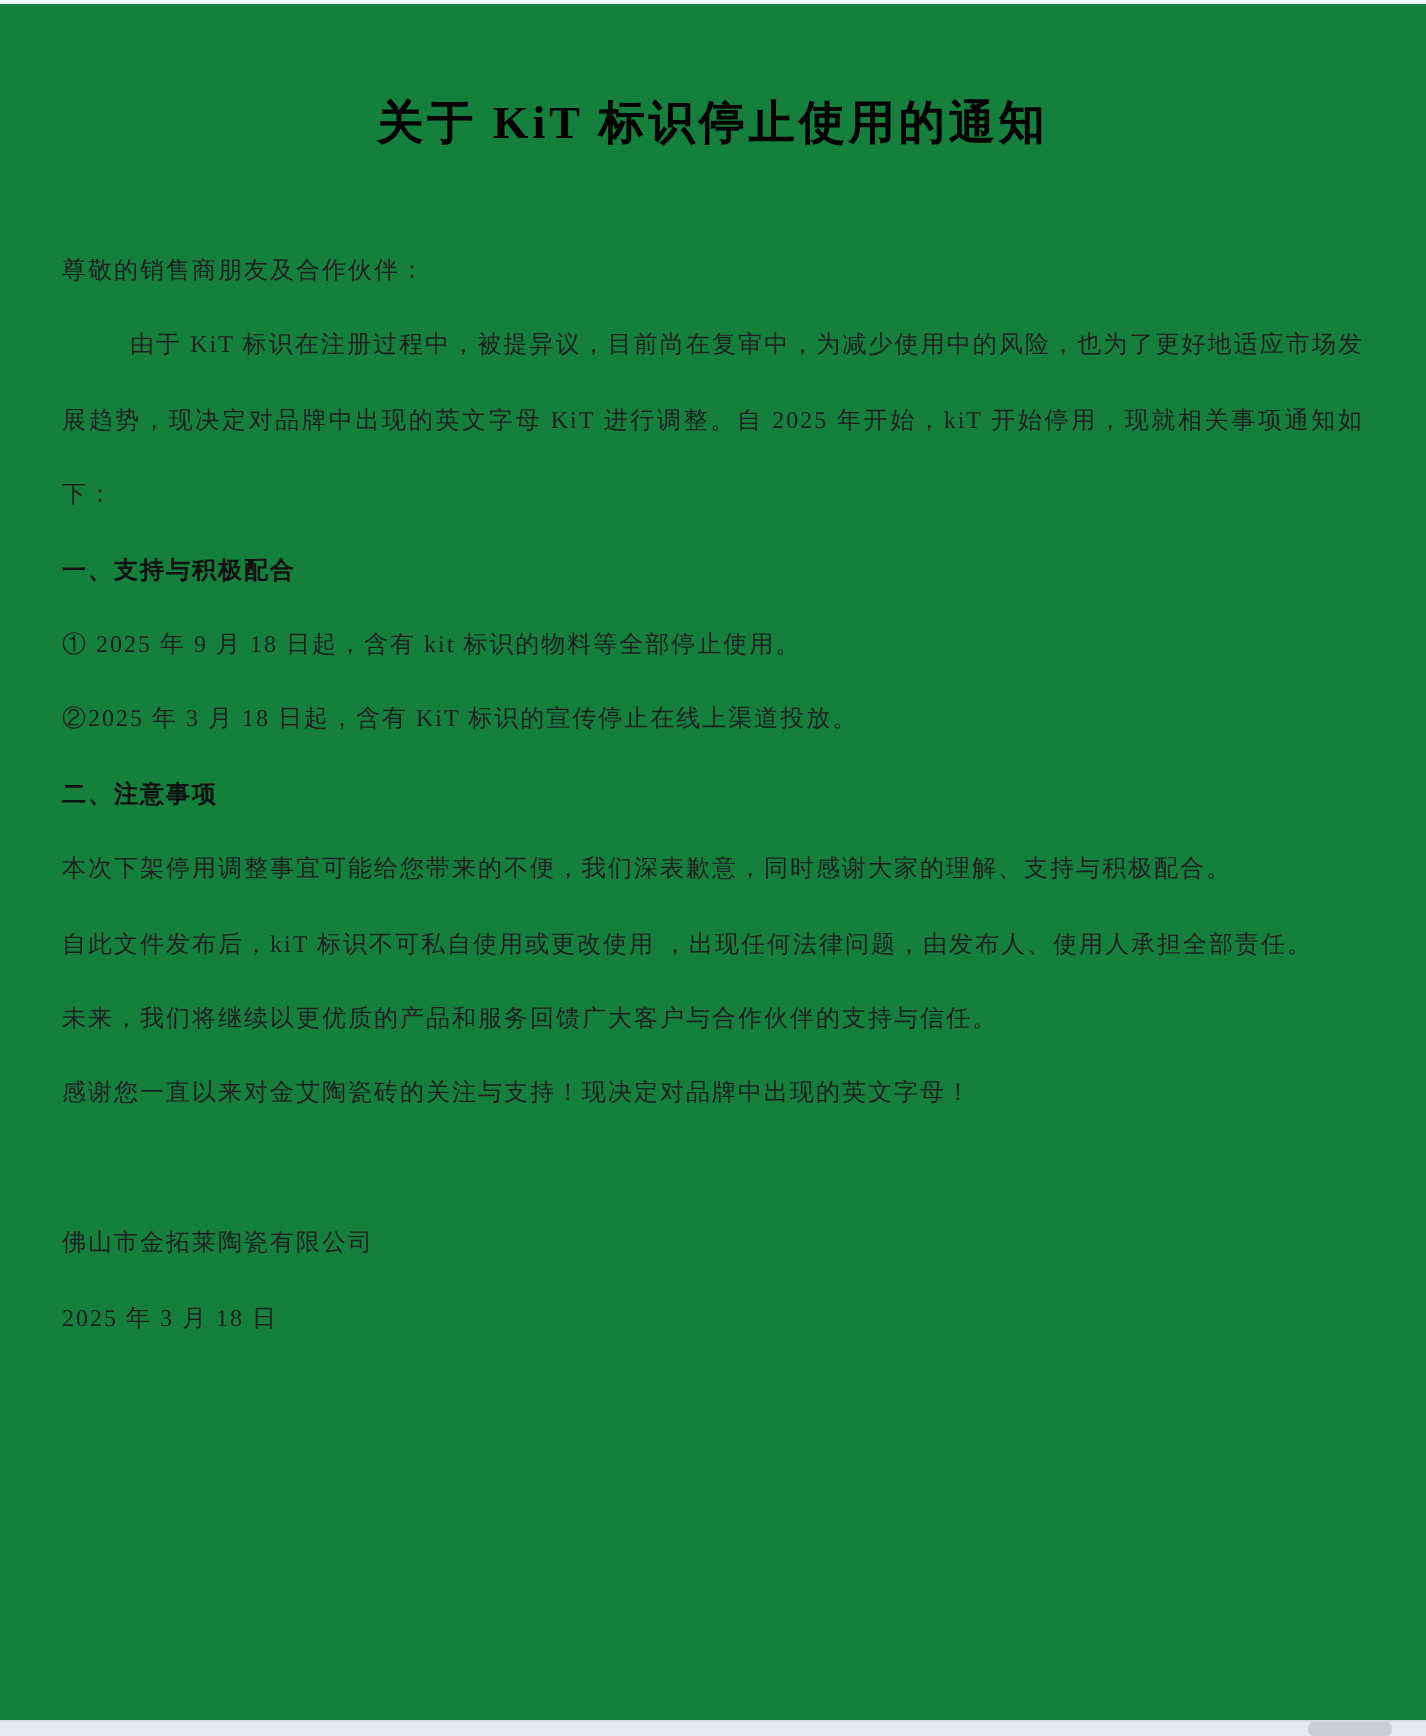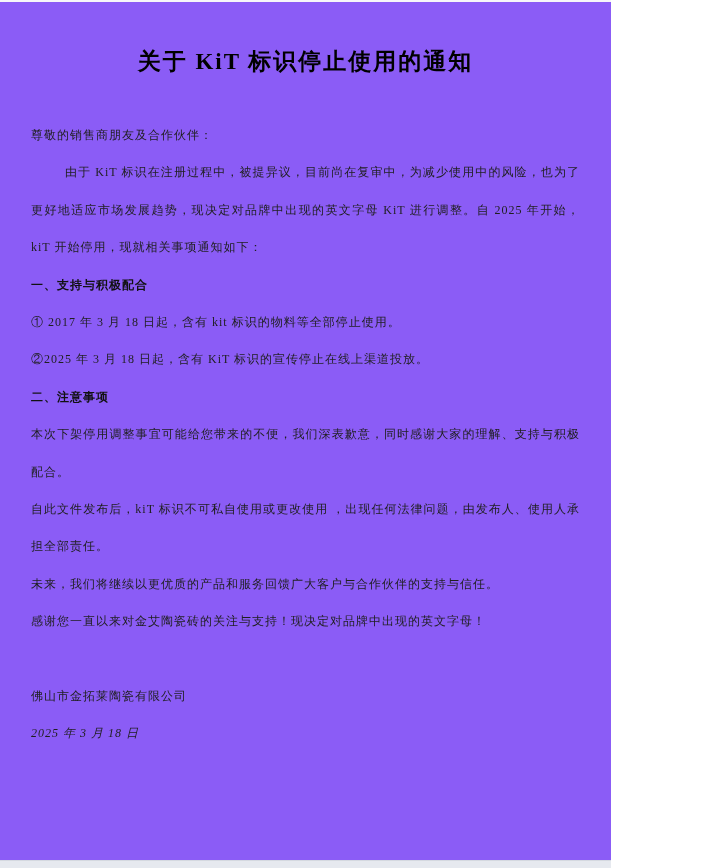--- a/index.html
+++ b/index.html
@@ -2,23 +2,23 @@
 <html><head>
 <meta charset="utf-8">
 <style>
   html, body {
     margin: 0;
     padding: 0;
     background: #ffffff;
   }
   .page {
     position: relative;
-    width: 611px;
+    width: 713px;
     height: 868px;
-    background: #8b5cf6;
+    background: #15803d;
     overflow: hidden;
     font-family: "Liberation Serif", "DejaVu Serif", serif;
     color: #1f1f1f;
   }
   .top-edge {
     position: absolute;
     top: 0; left: 0; right: 0;
     height: 2px;
     background: #f6f7f9;
   }
@@ -60,21 +60,20 @@
   }
   .signature-company {
     margin: 0;
     padding-right: 57px;
     text-align: center;
   }
   .signature-date {
     margin: 0;
     padding-right: 90px;
     text-align: right;
-    font-style: italic;
   }
   .h-scrollbar {
     position: absolute;
     left: 0; right: 0; bottom: 0;
     height: 7px;
     background: #e6e9ef;
     border-top: 1px solid #d5d9e0;
   }
   .h-scrollbar .thumb {
     position: absolute;
@@ -95,21 +94,21 @@
   <div class="doc">
     <div class="doc-title">关于 KiT 标识停止使用的通知</div>
 
     <div class="body-flow">
       <p class="salutation">尊敬的销售商朋友及合作伙伴：</p>
 
       <p class="indent-2em">由于 KiT 标识在注册过程中，被提异议，目前尚在复审中，为减少使用中的风险，也为了更好地适应市场发展趋势，现决定对品牌中出现的英文字母 KiT 进行调整。自 2025 年开始，kiT 开始停用，现就相关事项通知如下：</p>
 
       <p class="sec-heading">一、支持与积极配合</p>
 
-      <p>① 2017 年 3 月 18 日起，含有 kit 标识的物料等全部停止使用。</p>
+      <p>① 2025 年 9 月 18 日起，含有 kit 标识的物料等全部停止使用。</p>
 
       <p>②2025 年 3 月 18 日起，含有 KiT 标识的宣传停止在线上渠道投放。</p>
 
       <p class="sec-heading">二、注意事项</p>
 
       <p>本次下架停用调整事宜可能给您带来的不便，我们深表歉意，同时感谢大家的理解、支持与积极配合。</p>
 
       <p>自此文件发布后，kiT 标识不可私自使用或更改使用 ，出现任何法律问题，由发布人、使用人承担全部责任。</p>
 
       <p>未来，我们将继续以更优质的产品和服务回馈广大客户与合作伙伴的支持与信任。</p>

